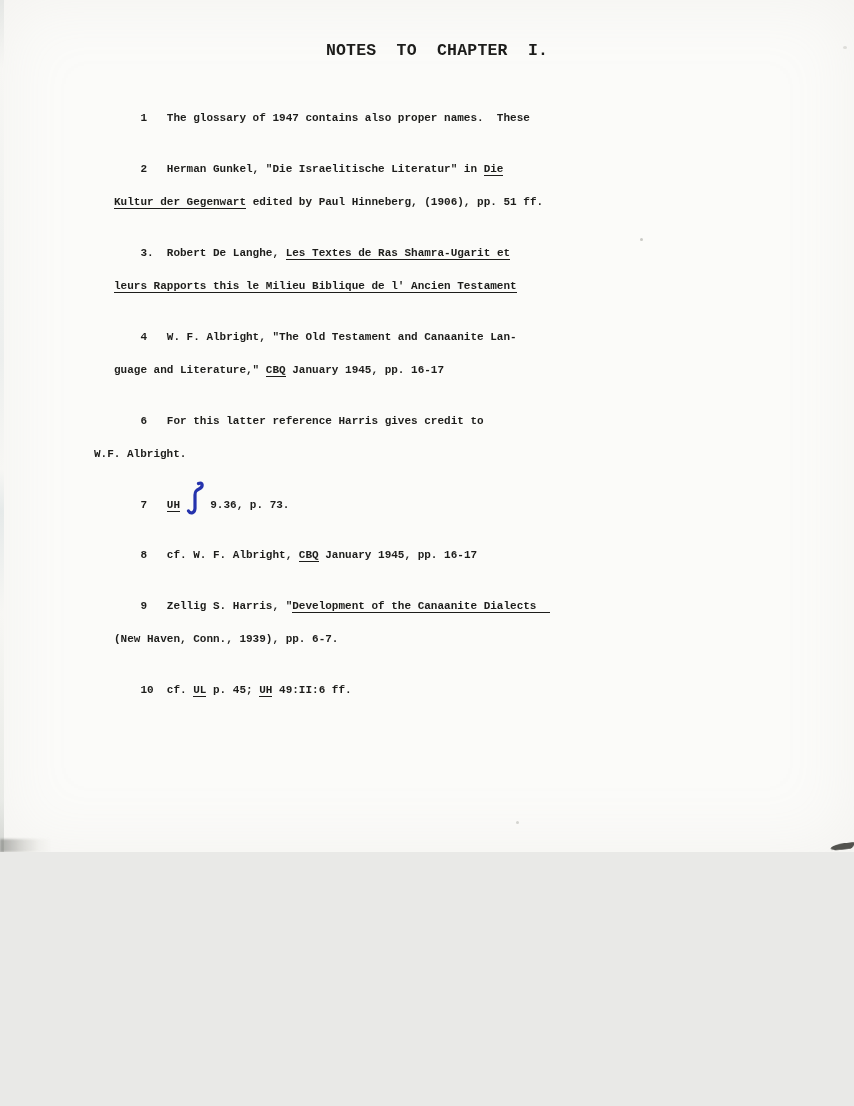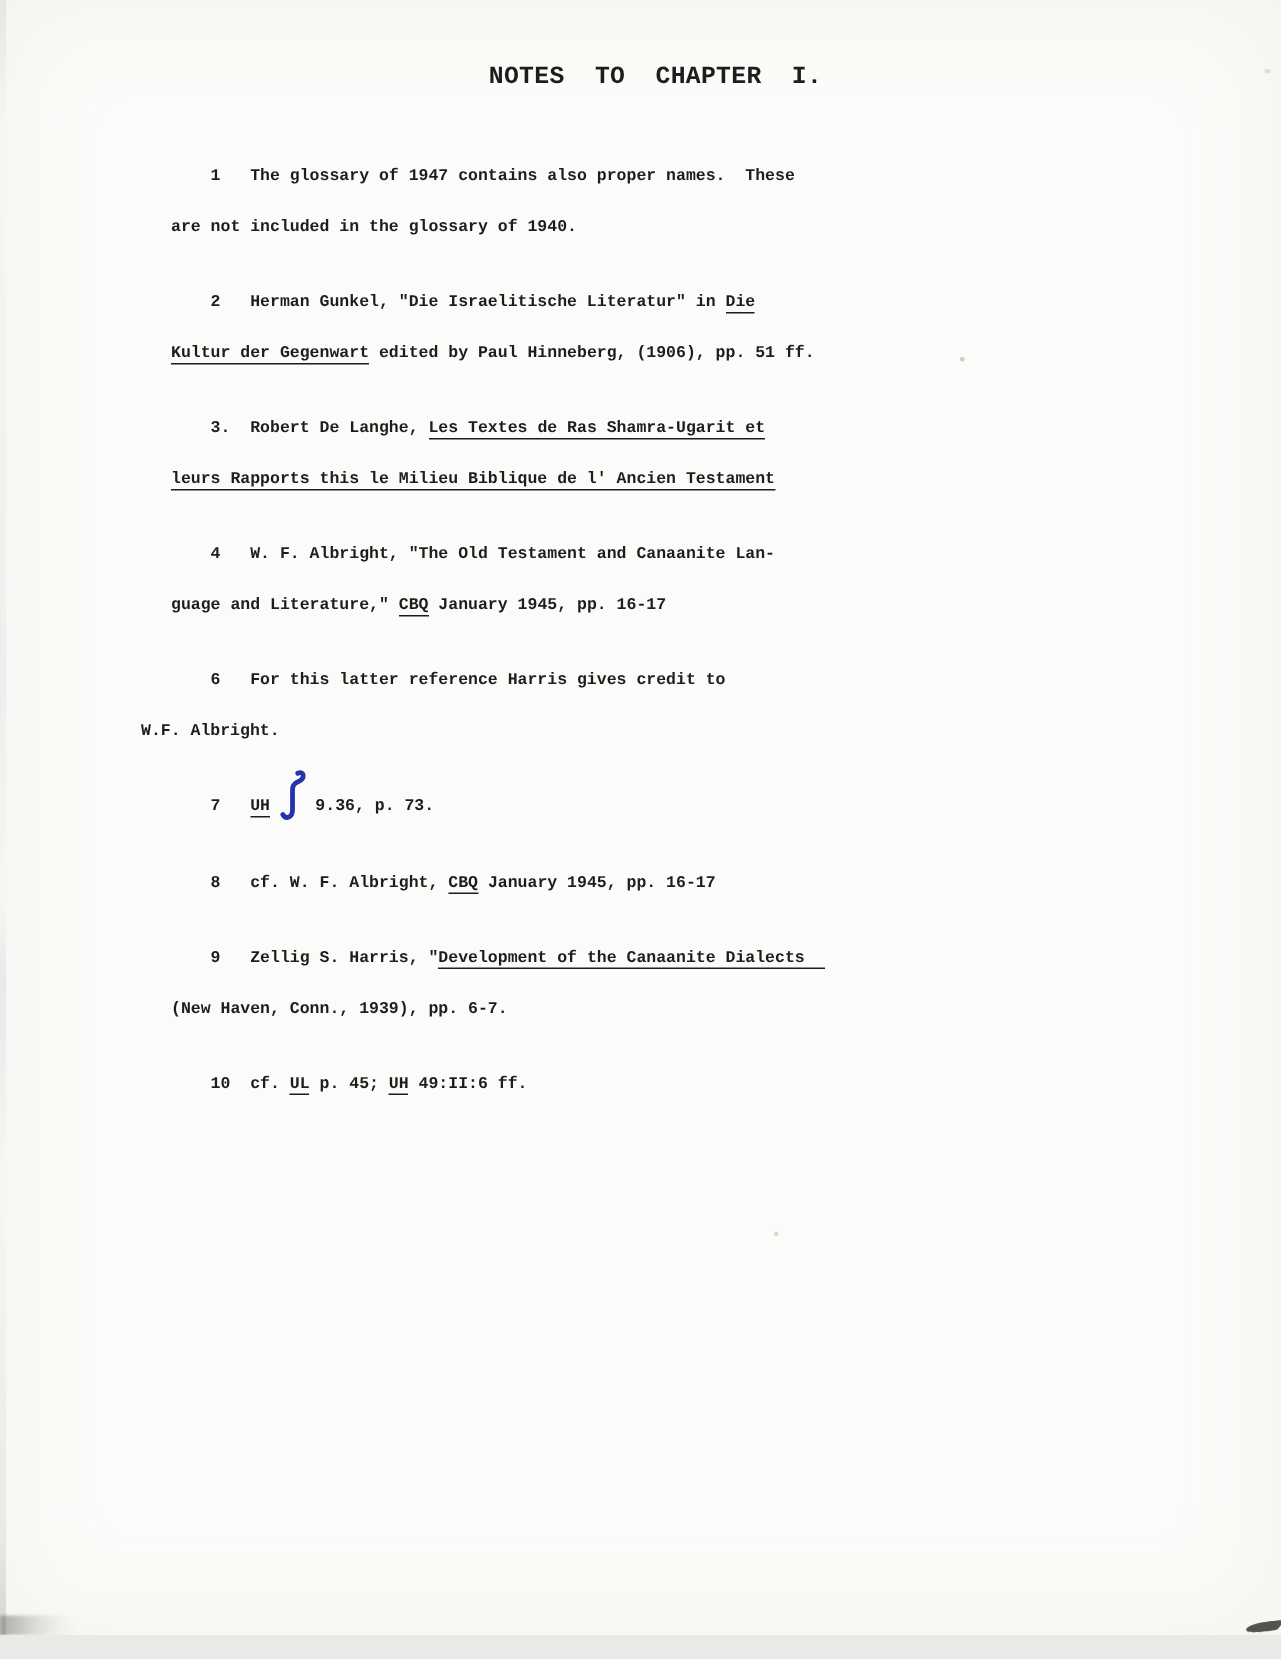--- a/index.html
+++ b/index.html
@@ -3,21 +3,21 @@
 <meta charset="utf-8">
 <style>
   :root{
     --paper:#fbfbf9;
     --ink:#1d1d1b;
     --annot:#2533ad;
   }
   html,body{margin:0;padding:0;background:#e9e9e7;}
   .page{
     position:relative;
-    width:854px;height:1090px;
+    width:854px;height:852px;
     background:var(--paper);
     box-shadow:inset 0 0 70px rgba(195,193,183,0.14);
     overflow:hidden;
     font-family:"Liberation Mono", monospace;
     font-weight:700;
     color:var(--ink);
   }
   .title{
     position:absolute;top:41px;left:0;right:0;
     text-align:center;text-indent:20px;
@@ -64,21 +64,20 @@
   .speck.s3{left:843px;top:46px;width:4px;height:3px;opacity:0.25;}
 </style>
 </head>
 <body>
 
 <div class="page">
   <div class="title">NOTES  TO  CHAPTER  I.</div>
   <div class="notes">
       <div class="note">
         <div class="line"><span>    1   The glossary of 1947 contains also proper names.  These</span></div>
-        <div class="line"><span>are not included in the glossary of 1940.</span></div>
       </div>
       <div class="note">
         <div class="line"><span>    2   Herman Gunkel, "Die Israelitische Literatur" in </span><span class="u">Die</span></div>
         <div class="line"><span class="u">Kultur der Gegenwart</span><span> edited by Paul Hinneberg, (1906), pp. 51 ff.</span></div>
       </div>
       <div class="note">
         <div class="line"><span>    3.  Robert De Langhe, </span><span class="u">Les Textes de Ras Shamra-Ugarit et</span></div>
         <div class="line"><span class="u">leurs Rapports this le Milieu Biblique de l' Ancien Testament</span></div>
       </div>
       <div class="note">

